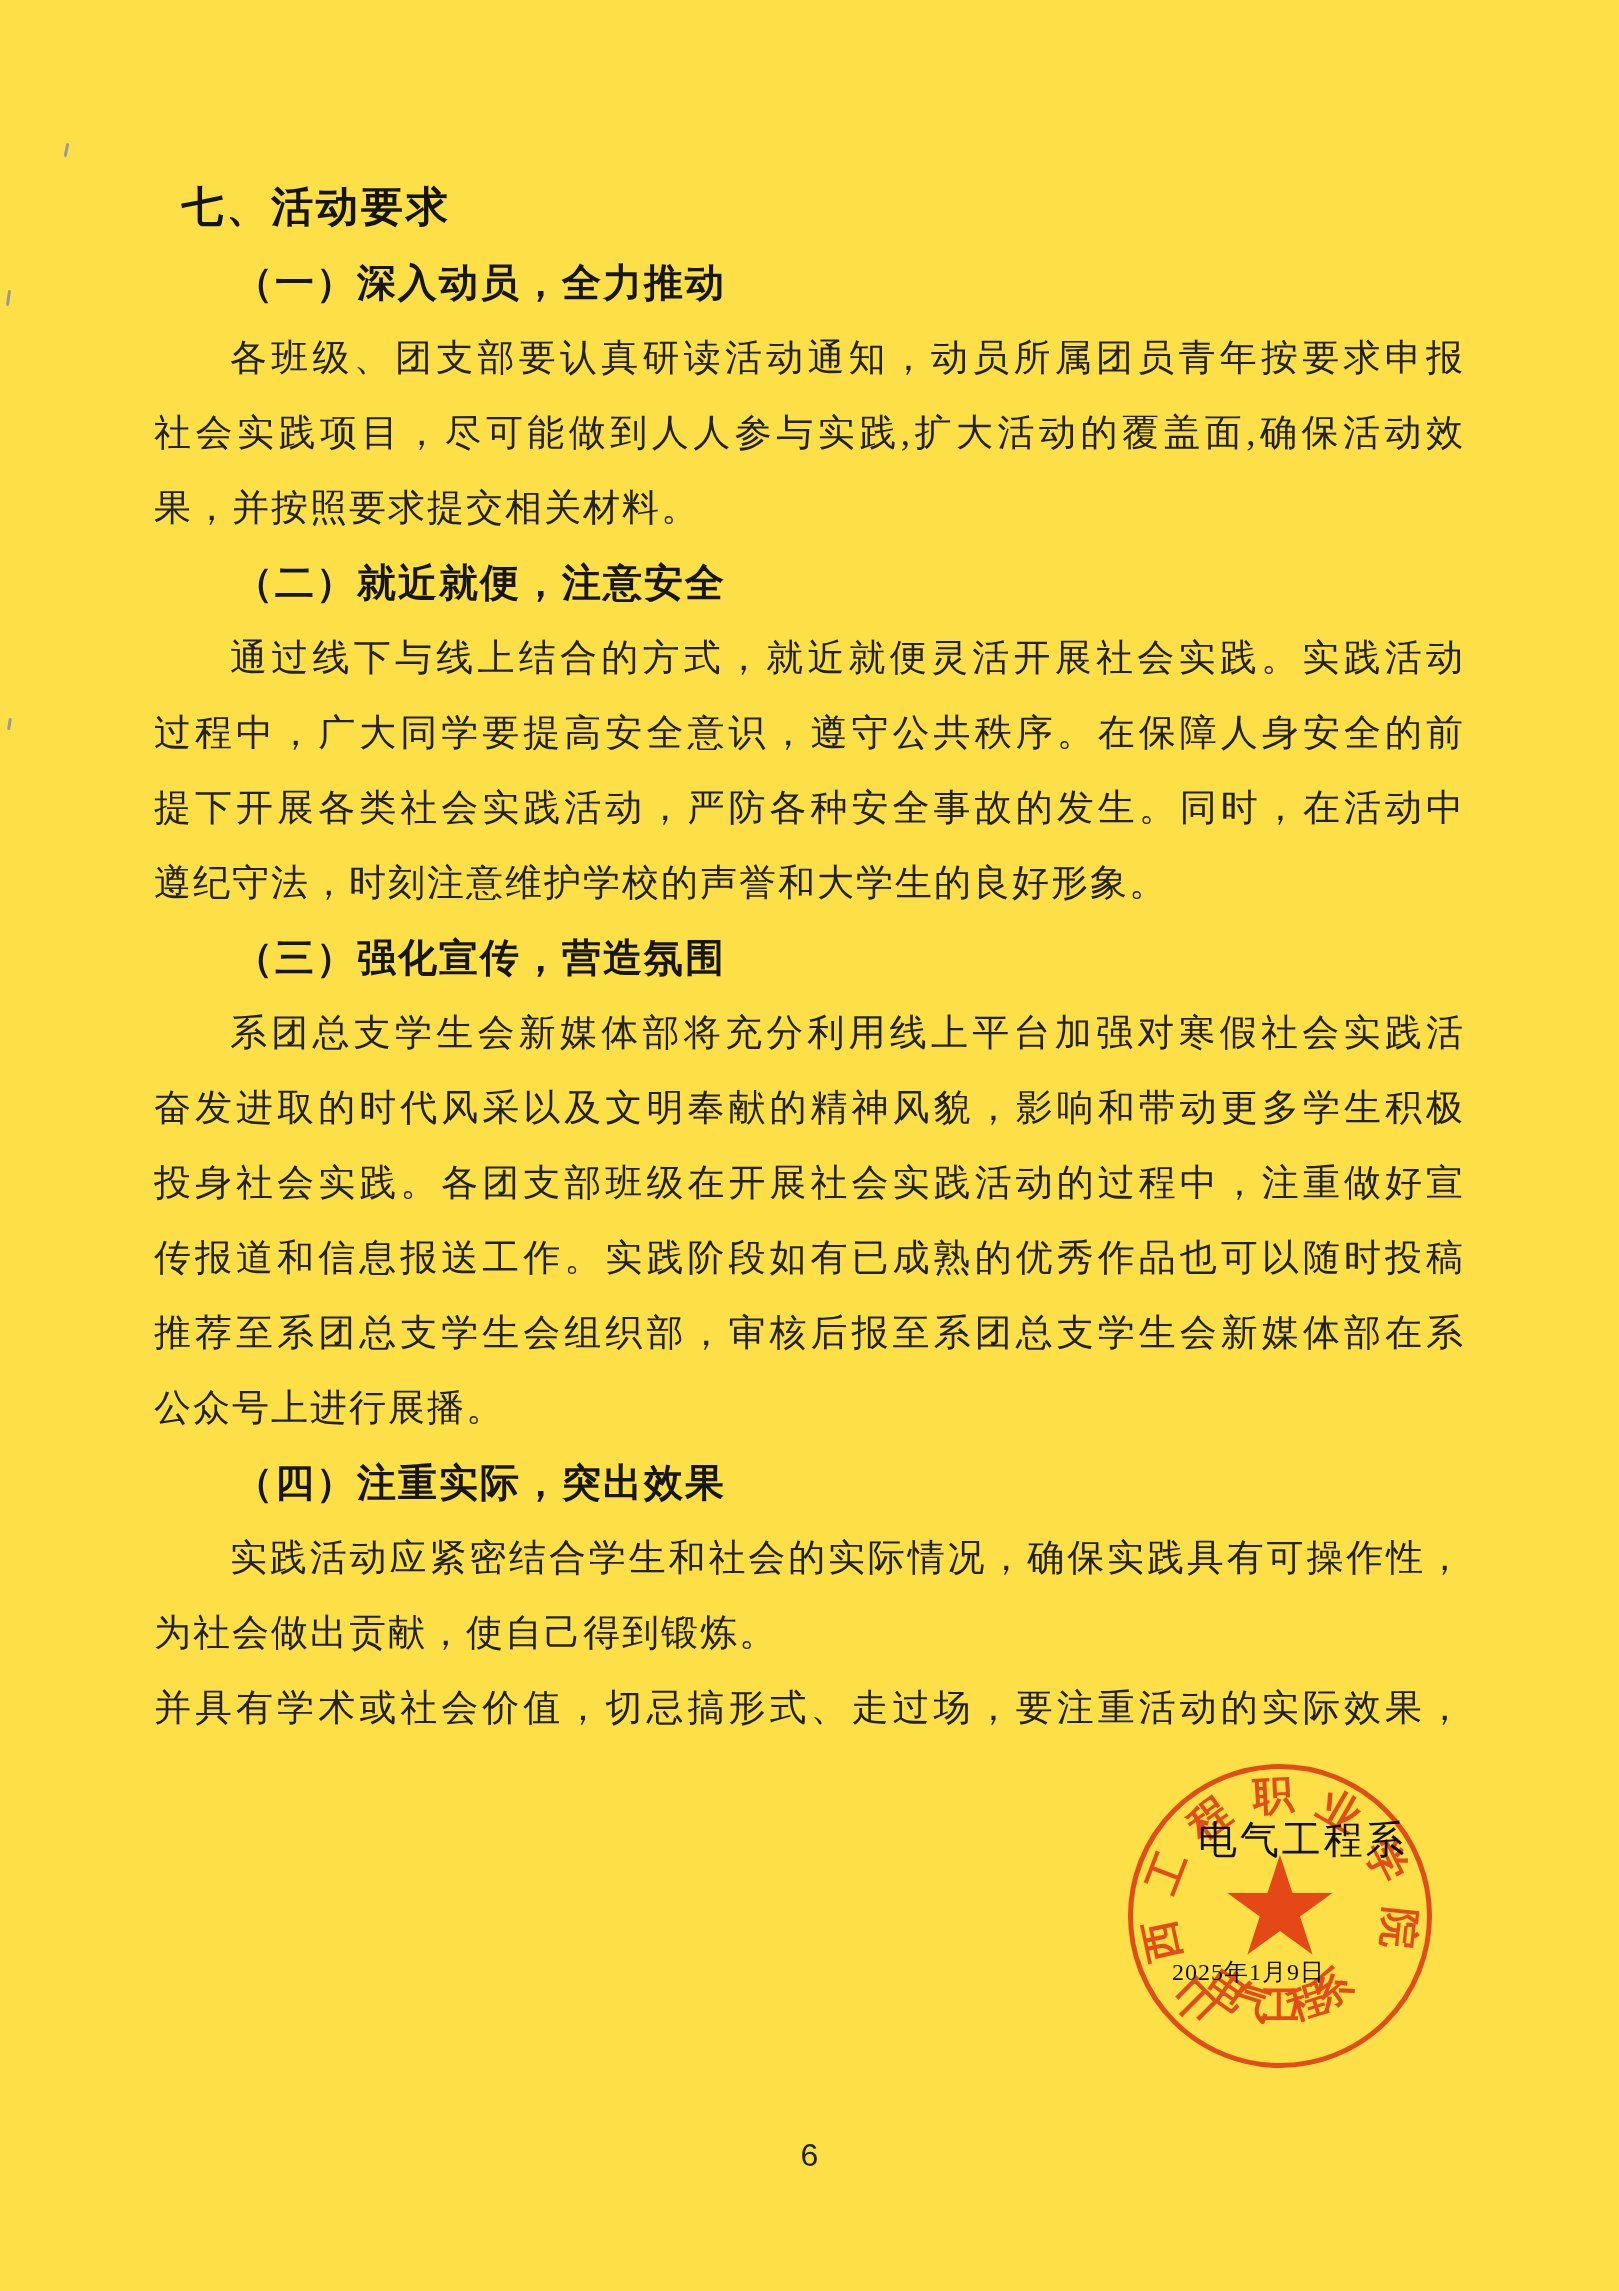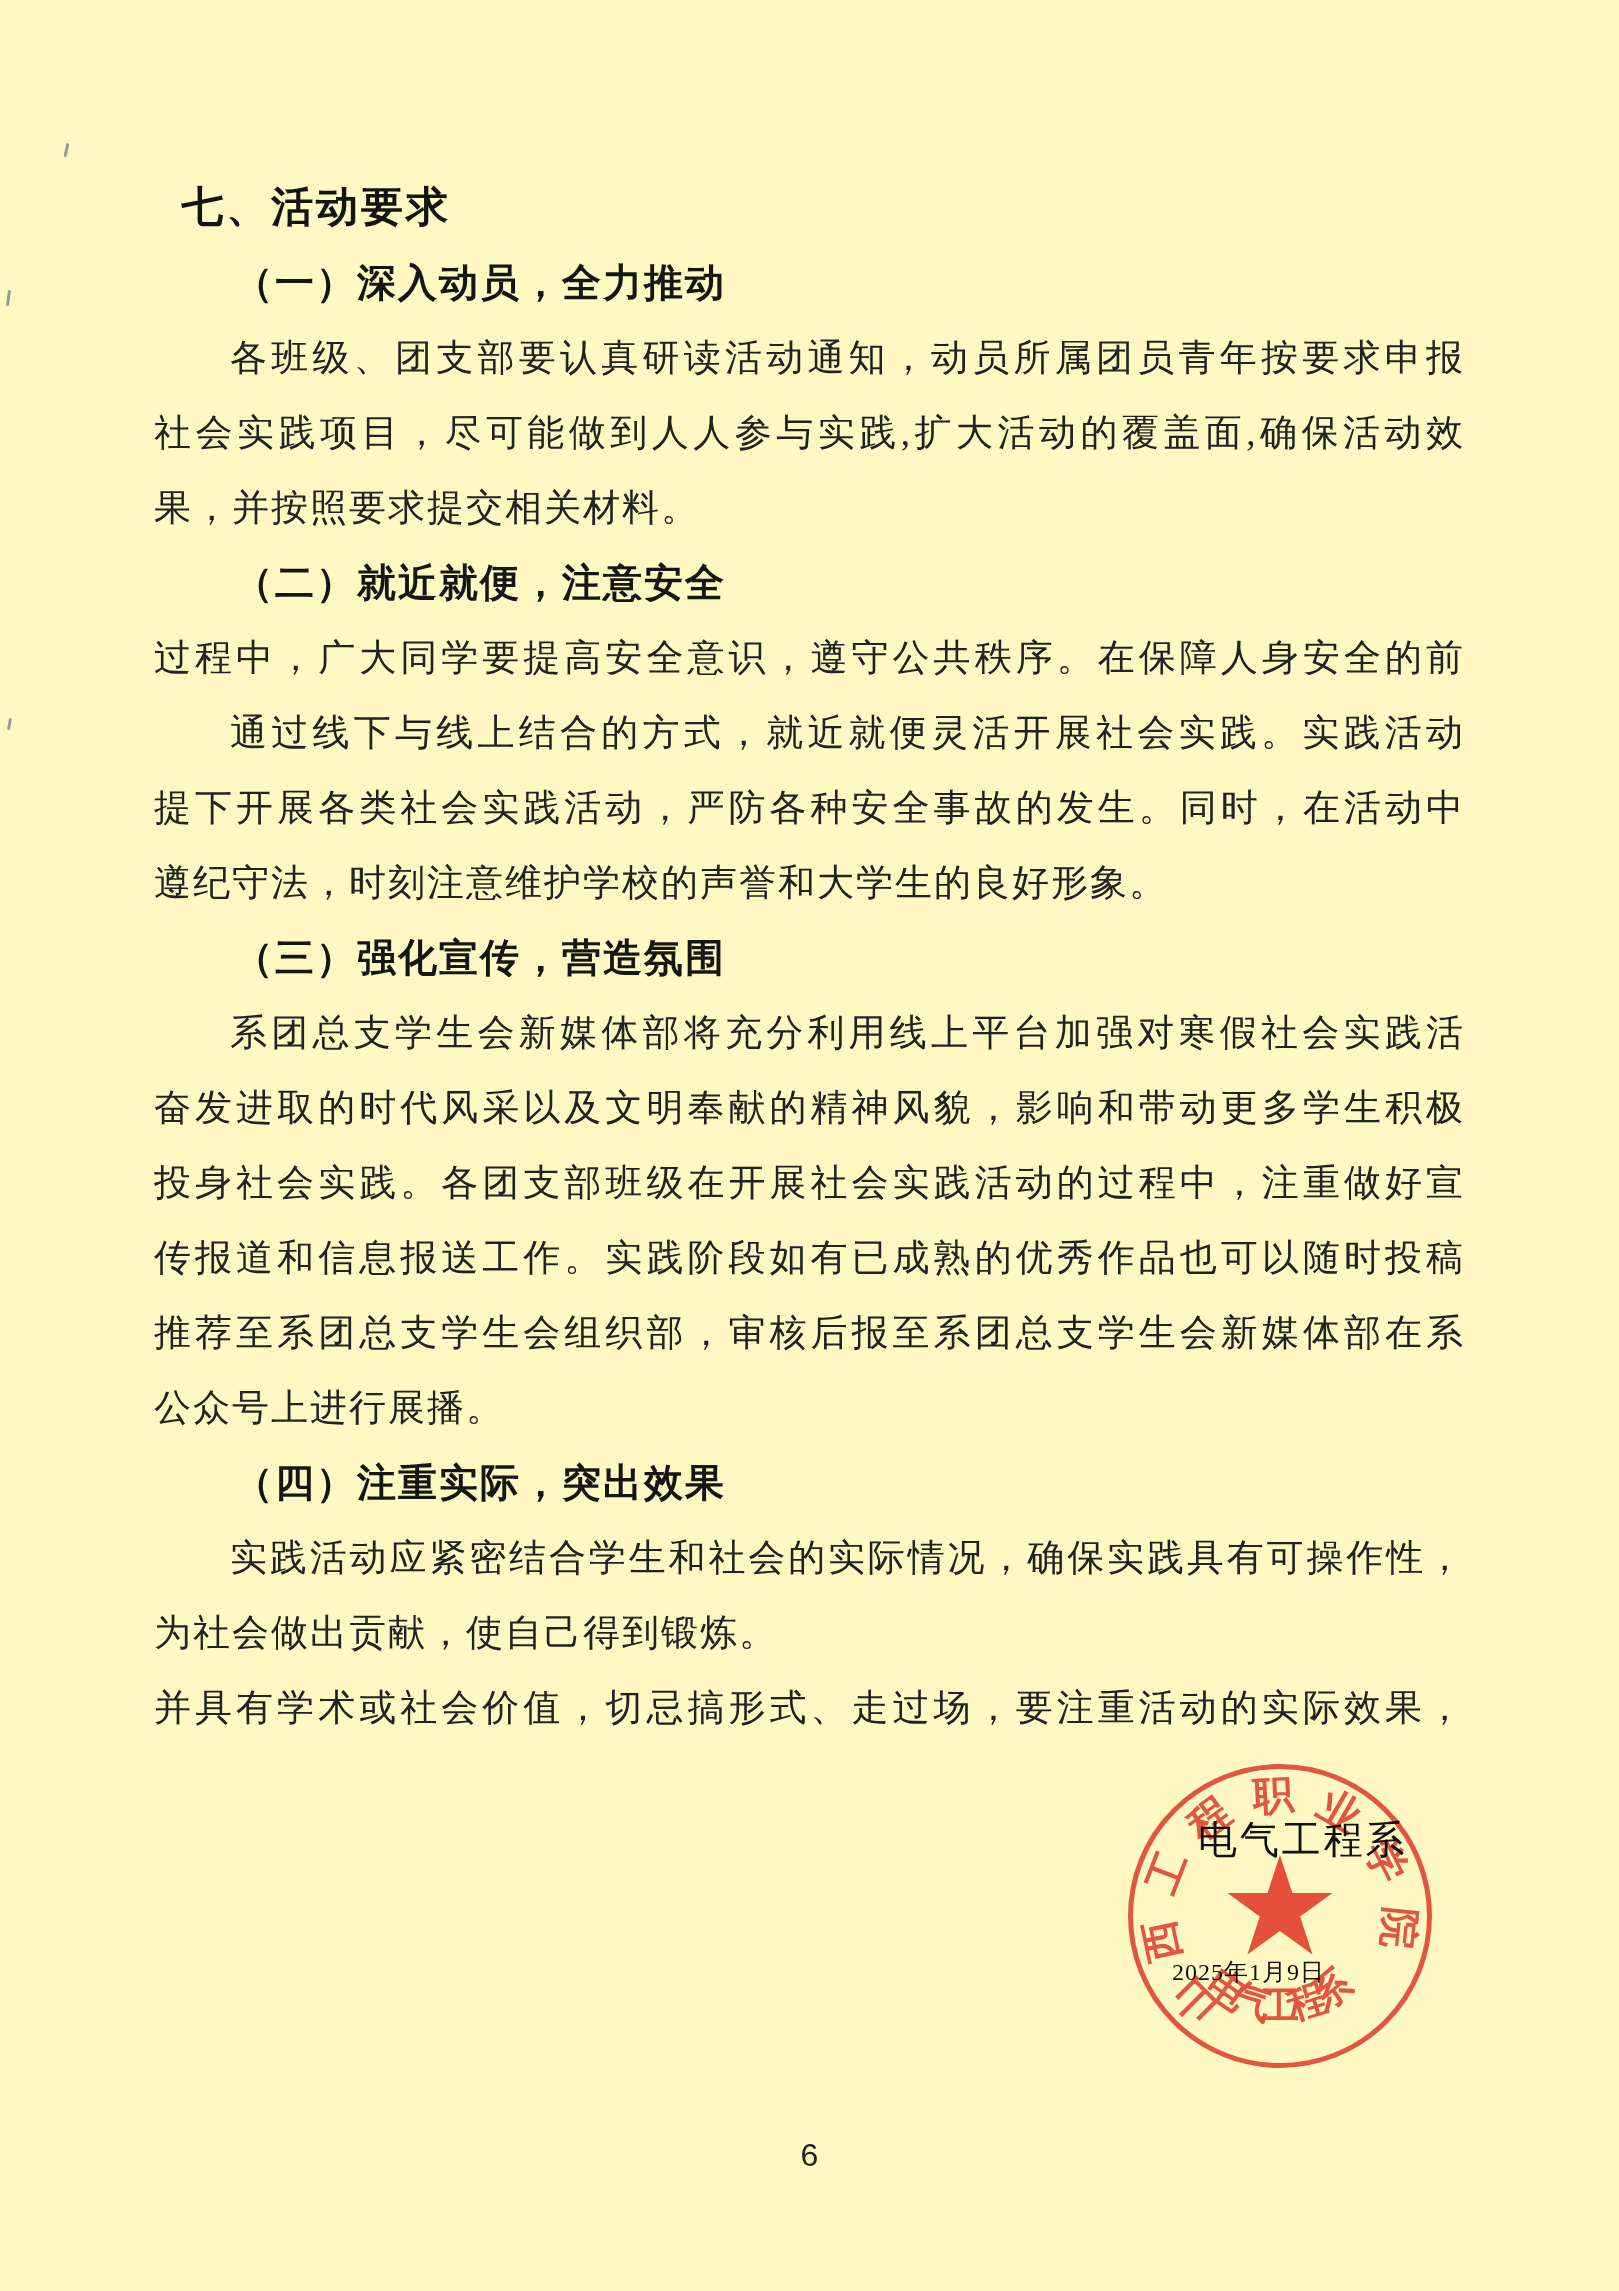--- a/index.html
+++ b/index.html
@@ -1,19 +1,19 @@
 <!DOCTYPE html>
 <html><head>
 <meta charset="utf-8">
 <style>
   html,body{margin:0;padding:0;background:#ffffff;}
   .page{
     position:relative;
     width:1619px;height:2292px;
-    background:#fef9c3;
+    background:#fde047;
     overflow:hidden;
     font-family:"Liberation Serif","DejaVu Serif",serif;
     color:#1c1c1c;
   }
   .content{
     position:absolute;
     left:154px;top:169px;
     width:1311px;
   }
   .doc-title{
@@ -124,22 +124,22 @@
 <div class="page">
 
   <div class="content">
     <h1 class="doc-title">七、活动要求</h1>
     <div id="sections">
         <div class="sec-heading">（一）深入动员，全力推动</div>
         <div class="bodyline first">各班级、团支部要认真研读活动通知，动员所属团员青年按要求申报</div>
         <div class="bodyline">社会实践项目，尽可能做到人人参与实践,扩大活动的覆盖面,确保活动效</div>
         <div class="bodyline last">果，并按照要求提交相关材料。</div>
         <div class="sec-heading">（二）就近就便，注意安全</div>
+        <div class="bodyline first">通过线下与线上结合的方式，就近就便灵活开展社会实践。实践活动</div>
         <div class="bodyline">过程中，广大同学要提高安全意识，遵守公共秩序。在保障人身安全的前</div>
-        <div class="bodyline first">通过线下与线上结合的方式，就近就便灵活开展社会实践。实践活动</div>
         <div class="bodyline">提下开展各类社会实践活动，严防各种安全事故的发生。同时，在活动中</div>
         <div class="bodyline last">遵纪守法，时刻注意维护学校的声誉和大学生的良好形象。</div>
         <div class="sec-heading">（三）强化宣传，营造氛围</div>
         <div class="bodyline first">系团总支学生会新媒体部将充分利用线上平台加强对寒假社会实践活</div>
         <div class="bodyline">奋发进取的时代风采以及文明奉献的精神风貌，影响和带动更多学生积极</div>
         <div class="bodyline">投身社会实践。各团支部班级在开展社会实践活动的过程中，注重做好宣</div>
         <div class="bodyline">传报道和信息报送工作。实践阶段如有已成熟的优秀作品也可以随时投稿</div>
         <div class="bodyline">推荐至系团总支学生会组织部，审核后报至系团总支学生会新媒体部在系</div>
         <div class="bodyline last">公众号上进行展播。</div>
         <div class="sec-heading">（四）注重实际，突出效果</div>

